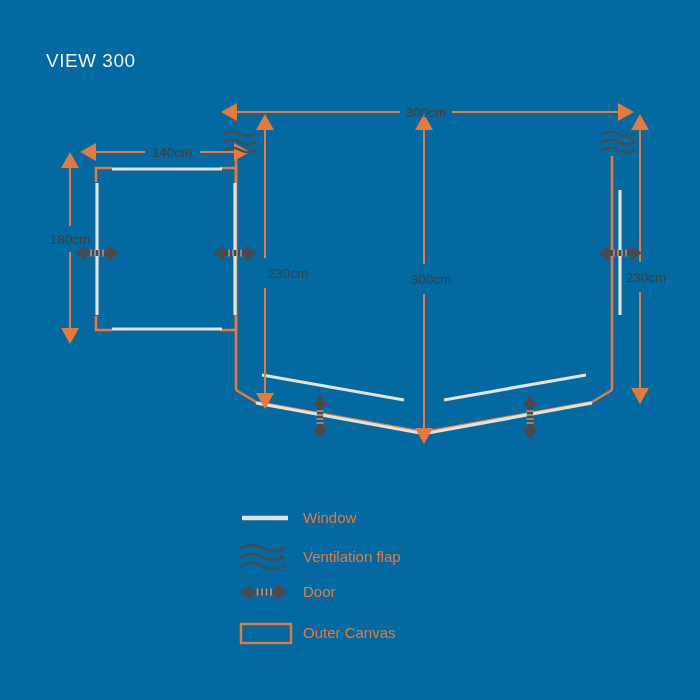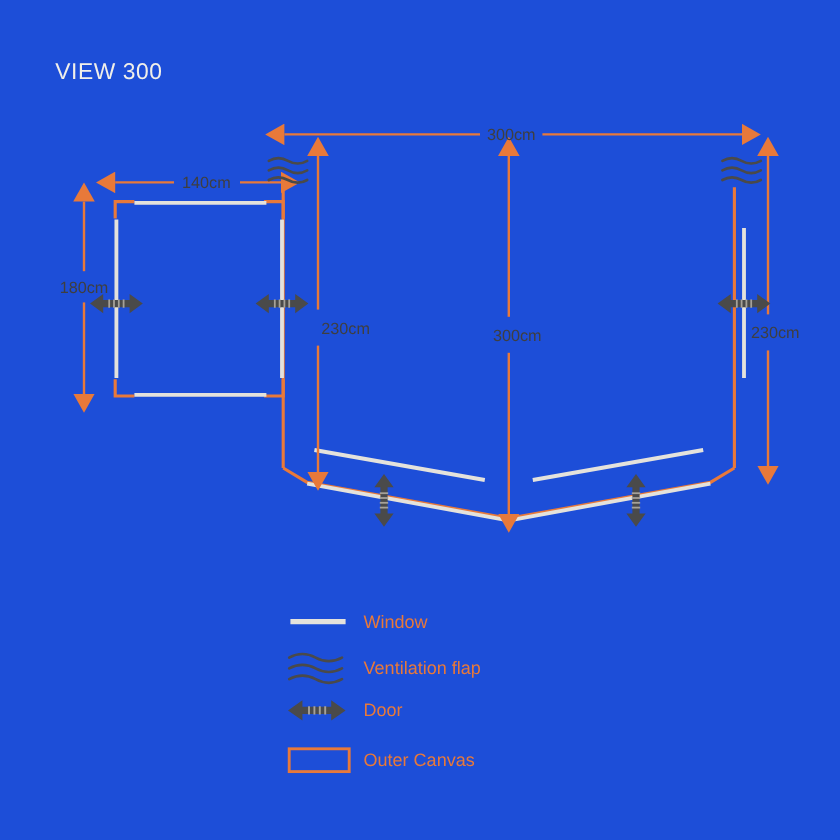--- a/index.html
+++ b/index.html
@@ -10,21 +10,21 @@
   body {
     width: 700px;
     height: 700px;
     overflow: hidden;
     font-family: "Liberation Sans", sans-serif;
   }
   #root {
     position: relative;
     width: 700px;
     height: 700px;
-    background: #1d4ed8;
+    background: #0369a1;
   }
   #diagram-title {
     position: absolute;
     left: 46px;
     top: 50px;
     font-size: 19px;
     letter-spacing: 0.5px;
     color: #f1efe9;
     font-family: "Liberation Sans", sans-serif;
     white-space: nowrap;

